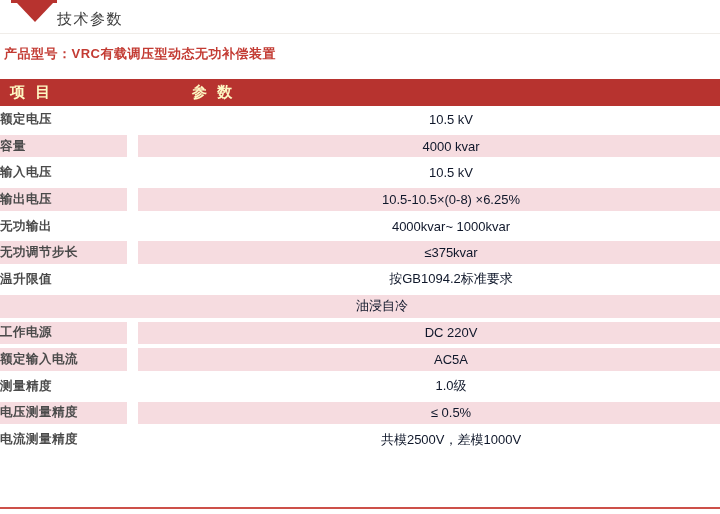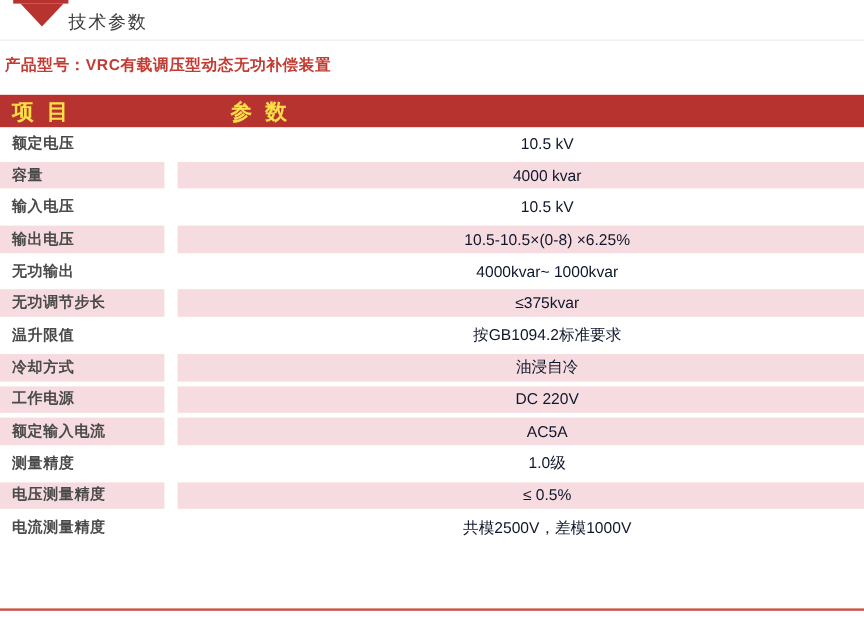--- a/index.html
+++ b/index.html
@@ -18,26 +18,26 @@
   .ribbon-tri{position:absolute;left:17px;top:3px;width:0;height:0;
     border-left:18px solid transparent;border-right:18px solid transparent;
     border-top:19px solid var(--red);}
   .page-title{position:absolute;left:57px;top:8px;font-size:15px;line-height:22px;
     color:#3c3c3c;font-weight:500;letter-spacing:1.5px;}
   .title-divider{position:absolute;left:0;top:33px;width:720px;height:1px;background:#f0ede9;}
   .subtitle{position:absolute;left:4px;top:45px;font-size:13px;font-weight:bold;
     color:var(--accent);letter-spacing:0.5px;}
   .spec-table{position:absolute;left:0;top:79px;width:720px;}
   .thead{height:27px;background:var(--red);display:flex;align-items:center;}
-  .th{color:#fde047;font-size:18px;font-weight:bold;letter-spacing:3px;}
+  .th{color:#fef9c3;font-size:15px;font-weight:bold;letter-spacing:3px;}
   .th.c1{width:127px;padding-left:10px;margin-right:11px;}
   .th.c2{flex:1;text-align:left;padding-left:44px;}
   .row{height:26.7px;display:flex;}
   .cell{display:flex;align-items:center;margin:2px 0;box-sizing:content-box;}
-  .cell.item{width:127px;padding-left:10px;margin-right:11px;
+  .cell.item{width:127px;margin-right:11px;
     font-size:12.5px;font-weight:600;color:#4a4a4a;letter-spacing:0.5px;text-align:right;}
   .cell.value{flex:1;justify-content:center;padding-left:44px;
     font-size:13px;color:#0f172a;}
   .row.pink .cell{background:var(--pink);}
   .bottom-line{position:absolute;left:0;top:507px;width:720px;height:2px;background:var(--bottomline);}
 </style>
 </head>
 <body>
 
 <span class="ribbon-bar"></span>
@@ -76,21 +76,20 @@
       </div>
       <div class="row pink">
         <div class="cell item">无功调节步长</div>
         <div class="cell value">≤375kvar</div>
       </div>
       <div class="row">
         <div class="cell item">温升限值</div>
         <div class="cell value">按GB1094.2标准要求</div>
       </div>
       <div class="row pink">
-        <div class="cell item">冷却方式</div>
         <div class="cell value">油浸自冷</div>
       </div>
       <div class="row pink">
         <div class="cell item">工作电源</div>
         <div class="cell value">DC 220V</div>
       </div>
       <div class="row pink">
         <div class="cell item">额定输入电流</div>
         <div class="cell value">AC5A</div>
       </div>

